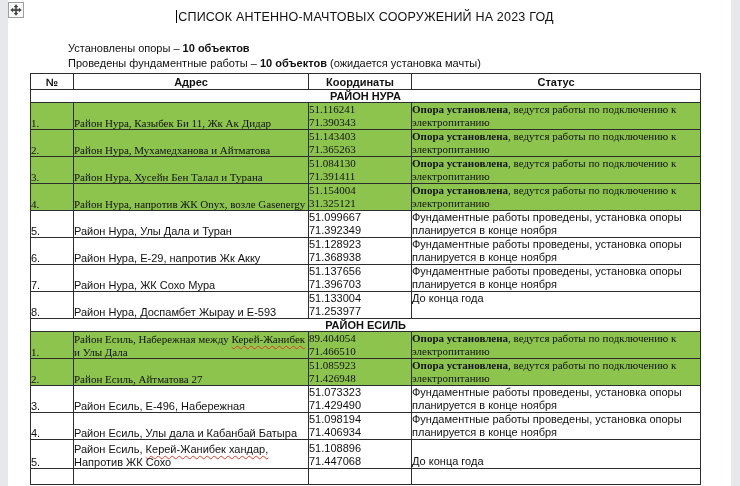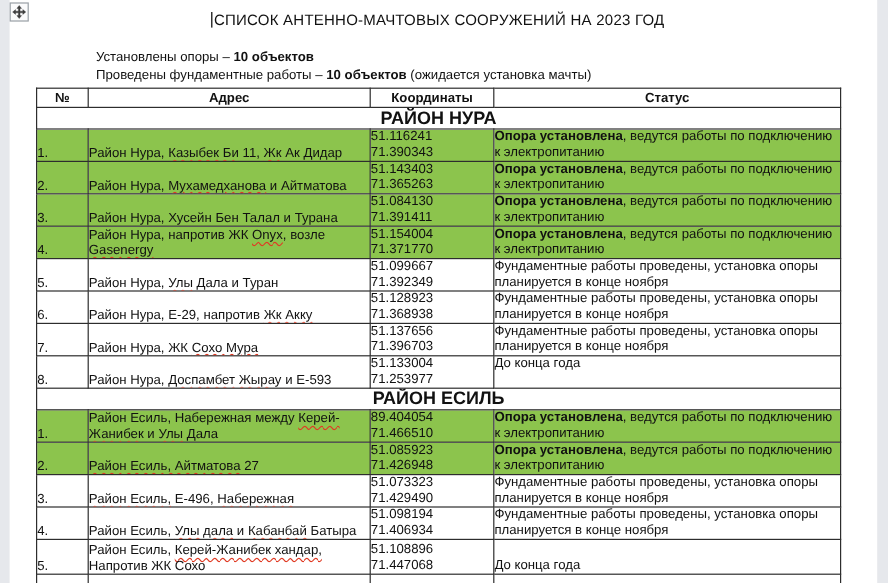--- a/index.html
+++ b/index.html
@@ -21,47 +21,47 @@
   .move-handle{
     position:absolute;left:8px;top:2px;width:16px;height:16px;
     border:1px solid #9aa0a6;background:#fbfbfc;z-index:6;
     display:flex;align-items:center;justify-content:center;box-sizing:border-box;
   }
   .title-row{
     position:absolute;left:30px;top:10px;width:670px;
     text-align:center;font-weight:normal;font-size:12.5px;letter-spacing:.2px;
   }
   .caret{display:inline-block;width:1px;height:13px;background:#000;margin-right:1px;vertical-align:-2px;}
-  .summary{position:absolute;left:68px;font-size:11px;white-space:nowrap;margin-left:12px;}
+  .summary{position:absolute;left:68px;font-size:11px;white-space:nowrap;}
   #sum1{top:42px;}
   #sum2{top:57px;}
   .b{font-weight:bold;}
   .m{
     text-decoration-line:underline;
     text-decoration-style:wavy;
     text-decoration-color:var(--miss);
     text-decoration-thickness:1px;
     text-underline-offset:2px;
   }
   table#tbl{
     position:absolute;left:30px;top:73px;width:670px;
     border-collapse:collapse;table-layout:fixed;
     font-size:11px;color:#111;
   }
   #tbl td,#tbl th{border:1px solid var(--border);padding:0;overflow:hidden;}
   #tbl th{height:15px;font-size:11px;font-weight:bold;text-align:center;}
-  td.sec{height:12px;font-weight:bold;text-align:center;font-size:15px;}
+  td.sec{height:12px;font-weight:bold;text-align:center;font-size:11px;}
   tr.data{height:26px;}
   tr.data.tall{height:29px;}
   tr.data.empty{height:16px;}
   td.num{padding:0 0 1px 13px;vertical-align:bottom;}
   td.addr{padding:0 3px 1px 4px;vertical-align:bottom;line-height:12.5px;}
   td.coords{padding:0 0 0 7px;vertical-align:top;line-height:13px;}
   td.status{padding:0 3px 0 4px;vertical-align:top;line-height:13px;}
-  tr.hl td{background:var(--hl);}
+  tr.hl td{background:var(--hl);font-family:Liberation Serif, serif;}
   tr.tall td.coords, tr.tall td.status{vertical-align:bottom;padding-bottom:1px;}
 </style>
 </head>
 <body>
 
 <div class="strip left"></div>
 <div class="strip right"></div>
 
 <div class="move-handle">
   <svg width="12" height="12" viewBox="0 0 24 24" aria-hidden="true">
@@ -118,21 +118,21 @@
           <div>51.084130</div>
           <div>71.391411</div>
         </td>
         <td class="status"><span class="b">Опора установлена</span><span>, ведутся работы по подключению к электропитанию</span></td>
       </tr>
       <tr class="data hl">
         <td class="num">4.</td>
         <td class="addr"><span>Район Нура, напротив ЖК </span><span class="m">Onyx</span><span>, возле </span><span class="m">Gasenergy</span></td>
         <td class="coords">
           <div>51.154004</div>
-          <div>71.371770</div>
+          <div>31.325121</div>
         </td>
         <td class="status"><span class="b">Опора установлена</span><span>, ведутся работы по подключению к электропитанию</span></td>
       </tr>
       <tr class="data">
         <td class="num">5.</td>
         <td class="addr"><span>Район Нура, </span><span class="m">Улы</span><span> Дала и Туран</span></td>
         <td class="coords">
           <div>51.099667</div>
           <div>71.392349</div>
         </td>

